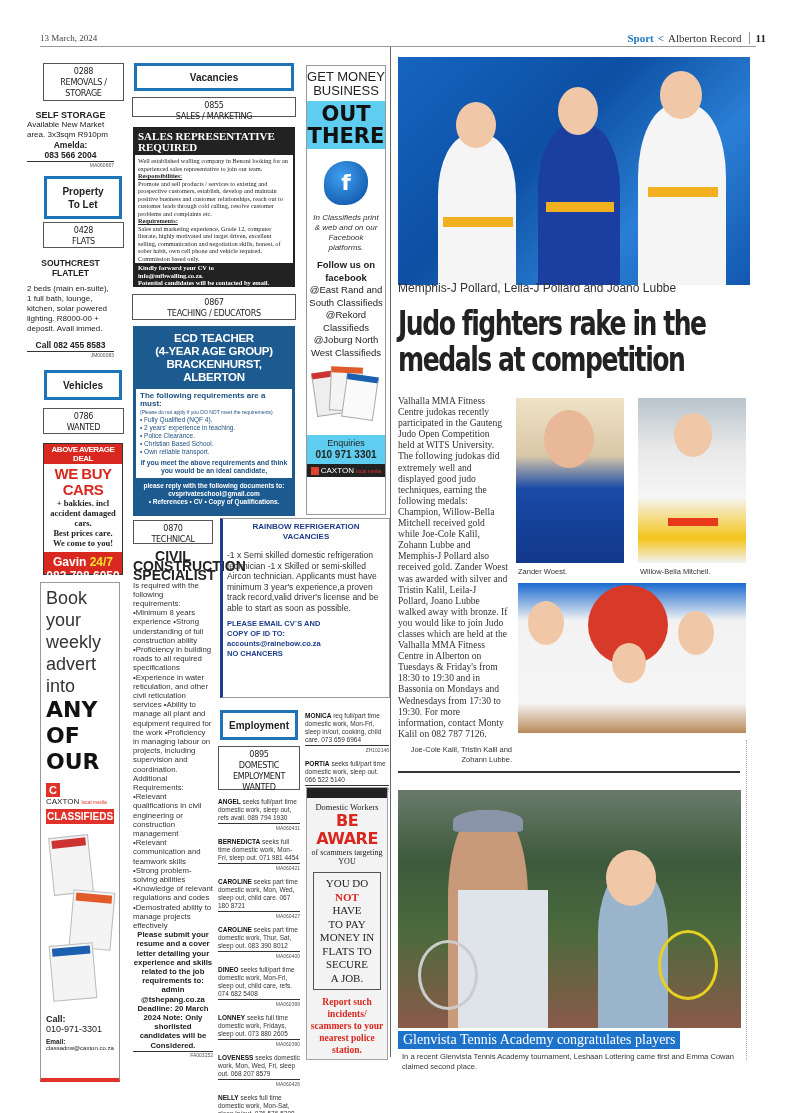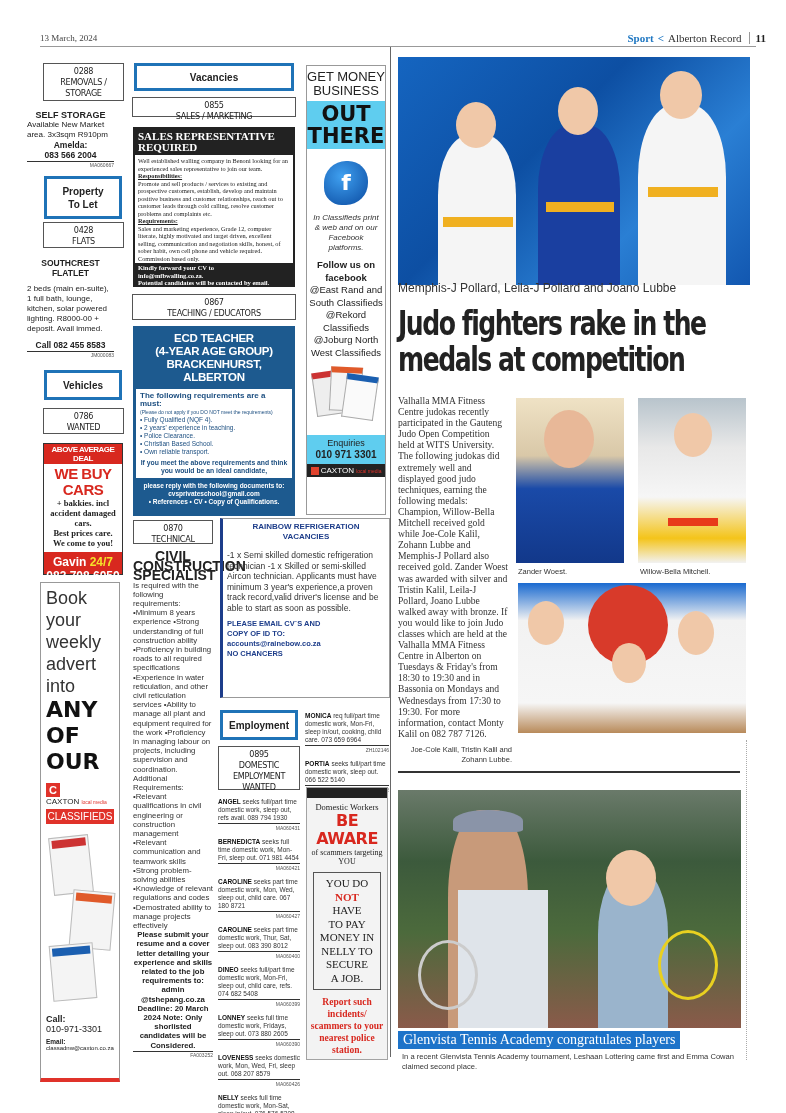--- a/index.html
+++ b/index.html
@@ -56,21 +56,21 @@
   #fb-ad .enq { background: #5fcdef; font-size: 9px; line-height: 11px; padding: 3px 0; }
   #fb-ad .enq b { font-size: 10px; }
   #fb-ad .cx { background: #222; color: #fff; font-size: 8px; padding: 2px 0; }
   #fb-ad .cx i { display: inline-block; width: 8px; height: 8px; background: #e0432d; vertical-align: middle; }
 
   
   .leftcol { left: 27px; width: 87px; }
   #book-ad { left: 40px; top: 582px; width: 80px; height: 500px; border: 1px solid #999; border-bottom: 4px solid #e0322a; padding: 4px 5px; }
   #book-ad .l { font-size: 18px; line-height: 22px; color: #333; }
   #book-ad .big { font-size: 22px; font-weight: 900; line-height: 26px; color: #111; font-family: "DejaVu Sans", sans-serif; }
-  #book-ad .clf { background: #e0322a; color: #fff; font-weight: normal; font-size: 10px; text-align: center; padding: 2px 0; margin-top: 3px; }
+  #book-ad .clf { background: #e0322a; color: #fff; font-weight: bold; font-size: 10px; text-align: center; padding: 2px 0; margin-top: 3px; }
   #book-ad .cxlogo { width: 14px; height: 14px; background: #e0322a; margin-top: 8px; color: #fff; font-weight: bold; font-size: 11px; text-align: center; line-height: 14px; }
 
   
   #cars-ad { left: 43px; top: 443px; width: 80px; height: 132px; background: #d8281f; border: 1px solid #333; }
   #cars-ad .top { background: #d8281f; color: #fff; font-weight: bold; font-size: 8px; text-align: center; letter-spacing: -0.5px; padding: 1px 0; }
   #cars-ad .w { background: #fff; text-align: center; padding: 2px 0 4px; }
   #cars-ad .w .buy { color: #d8281f; font-weight: bold; font-size: 15px; line-height: 16px; letter-spacing: -0.5px; }
   #cars-ad .w .s { font-family: "Liberation Serif", serif; font-size: 8.5px; line-height: 10px; font-weight: bold; }
   #cars-ad .bot { color: #fff; font-weight: bold; text-align: center; font-size: 12px; line-height: 14px; padding-top: 3px; }
   #cars-ad .bot .y { color: #f5e12a; }
@@ -309,21 +309,21 @@
   <div class="bar"></div>
   <div class="dw">Domestic Workers</div>
   <div class="ba">BE AWARE</div>
   <div class="sc">of scammers targeting YOU</div>
   <div class="box">
     <div>YOU DO</div>
     <div class="not">NOT</div>
     <div>HAVE</div>
     <div>TO PAY</div>
     <div>MONEY IN</div>
-    <div>NELLY TO</div>
+    <div>FLATS TO</div>
     <div>SECURE</div>
     <div>A JOB.</div>
   </div>
   <div class="rep">Report such incidents/ scammers to your nearest police station.</div>
 </div>
 
 <div class="abs" id="fb-ad">
   <div class="g">
       <div>GET MONEY</div>
       <div>BUSINESS</div>

